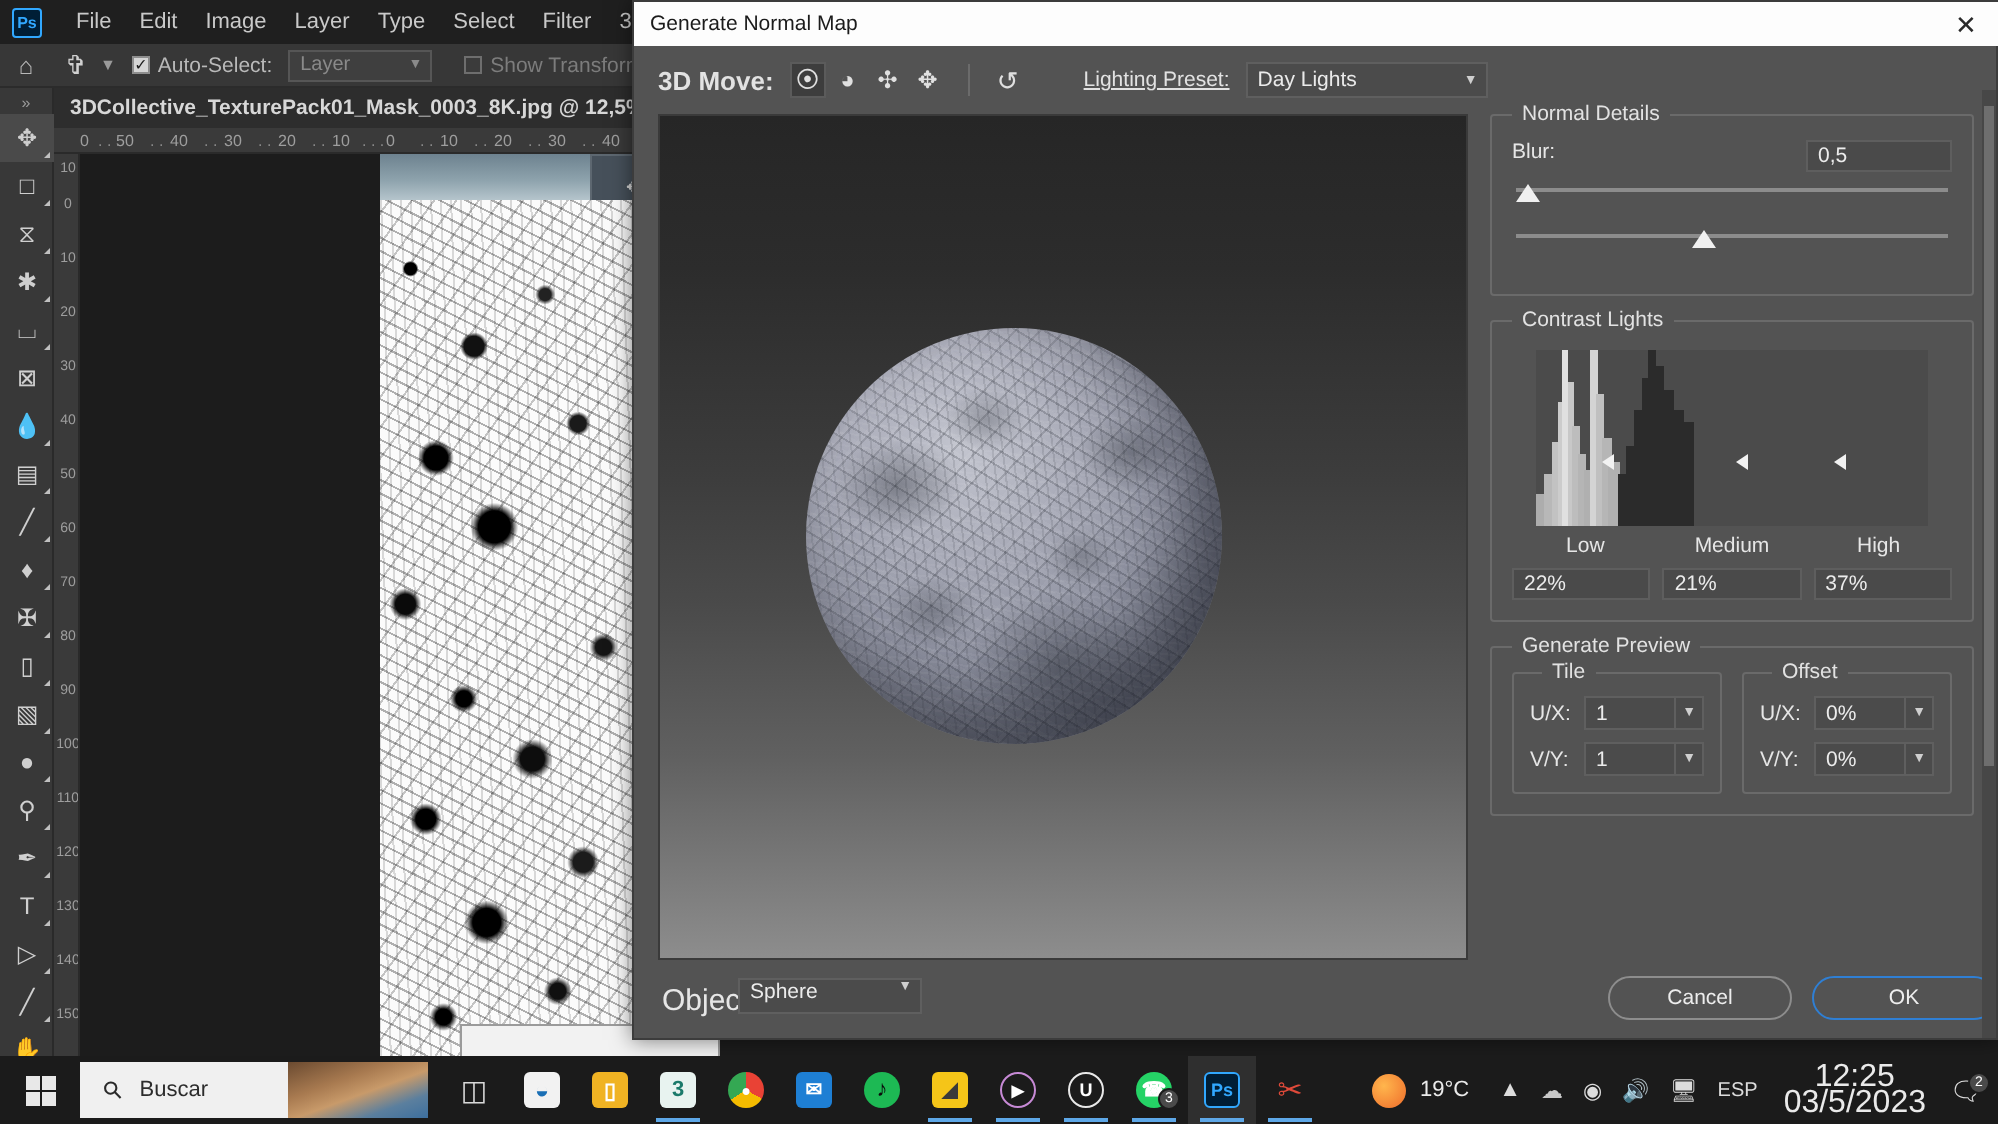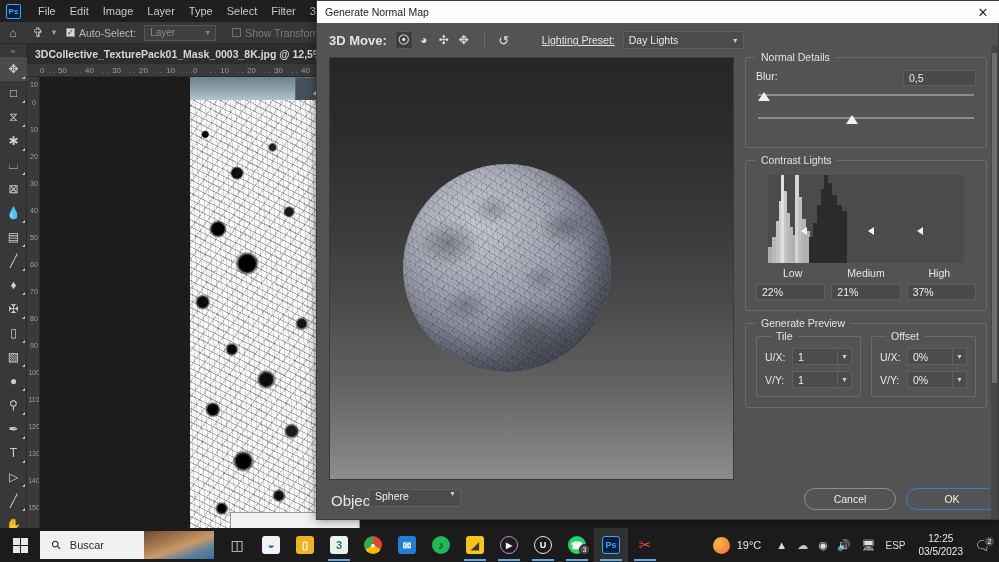--- a/index.html
+++ b/index.html
@@ -356,21 +356,21 @@
     background: #4a4a4a; color: #fff; font-size: 7px; display: flex;
     align-items: center; justify-content: center; border: 1px solid #1b1b1b;
   }
   .tb-right { margin-left: auto; display: flex; align-items: center; padding-right: 4px; }
   .tb-weather { display: flex; align-items: center; margin-right: 10px; }
   .weather-ic { width: 17px; height: 17px; border-radius: 50%;
     background: radial-gradient(circle at 35% 35%, #ffb64d, #ef6c2a); margin-right: 7px; }
   .tb-temp { color: #eaeaea; font-size: 11px; }
   .tb-sys { display: flex; align-items: center; color: #dcdcdc; font-size: 11px; }
   .tb-sys > span { margin: 0 5px; }
-  .tb-clock { text-align: center; color: #eaeaea; font-size: 10px; line-height: 13px;
+  .tb-clock { text-align: center; color: #eaeaea; font-size: 16px; line-height: 13px;
     margin-left: 8px; margin-right: 8px; }
   .tb-notif { position: relative; width: 24px; display: flex; align-items: center; justify-content: center; }
 </style>
 </head>
 <body>
 
 <div id="root">
 
   <div class="ps-app">
 

